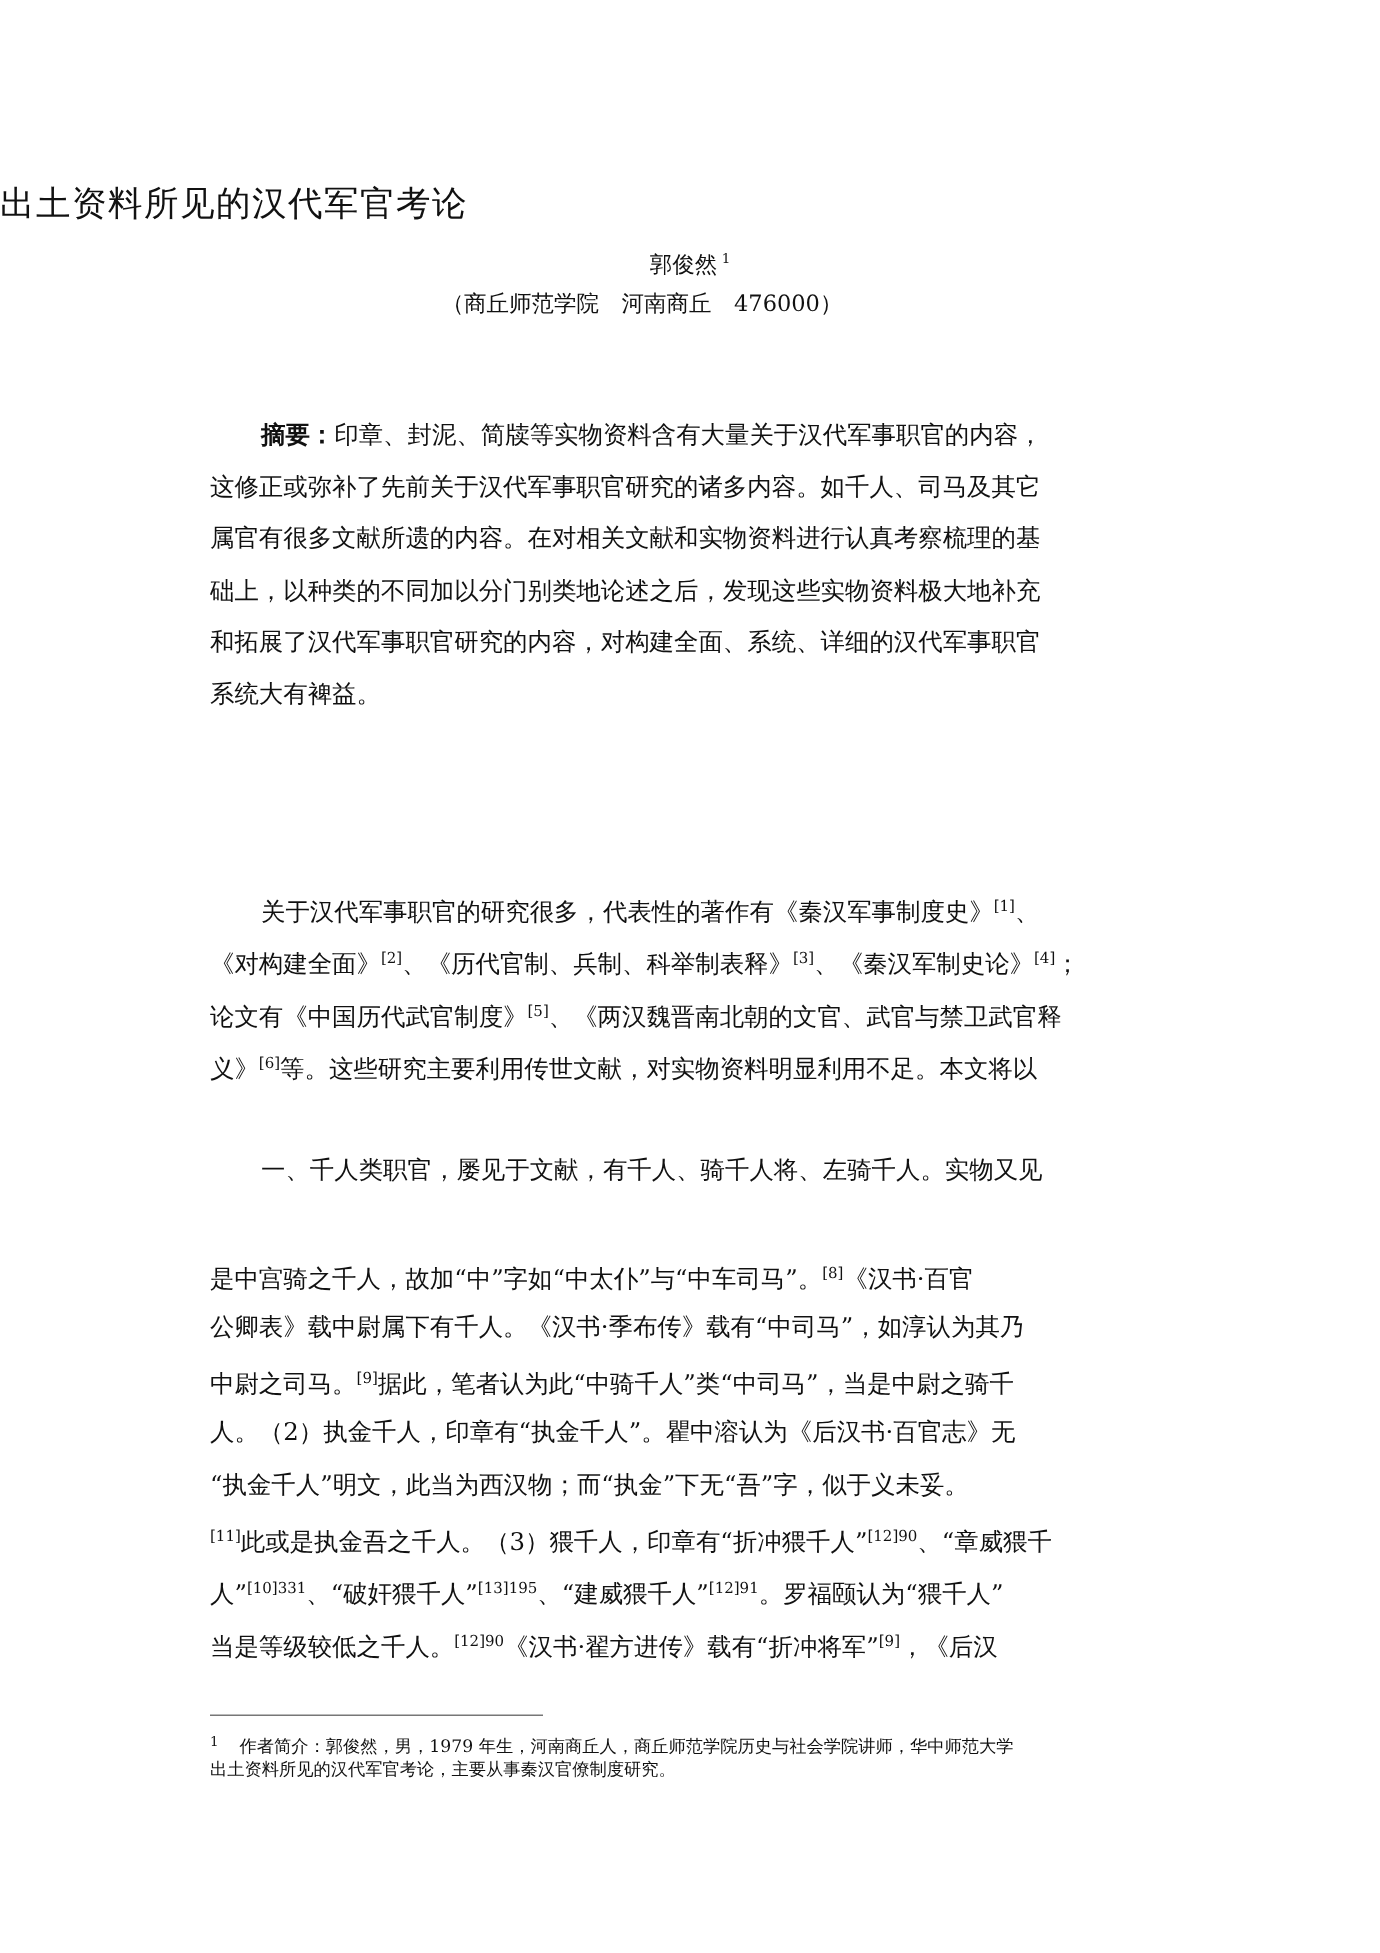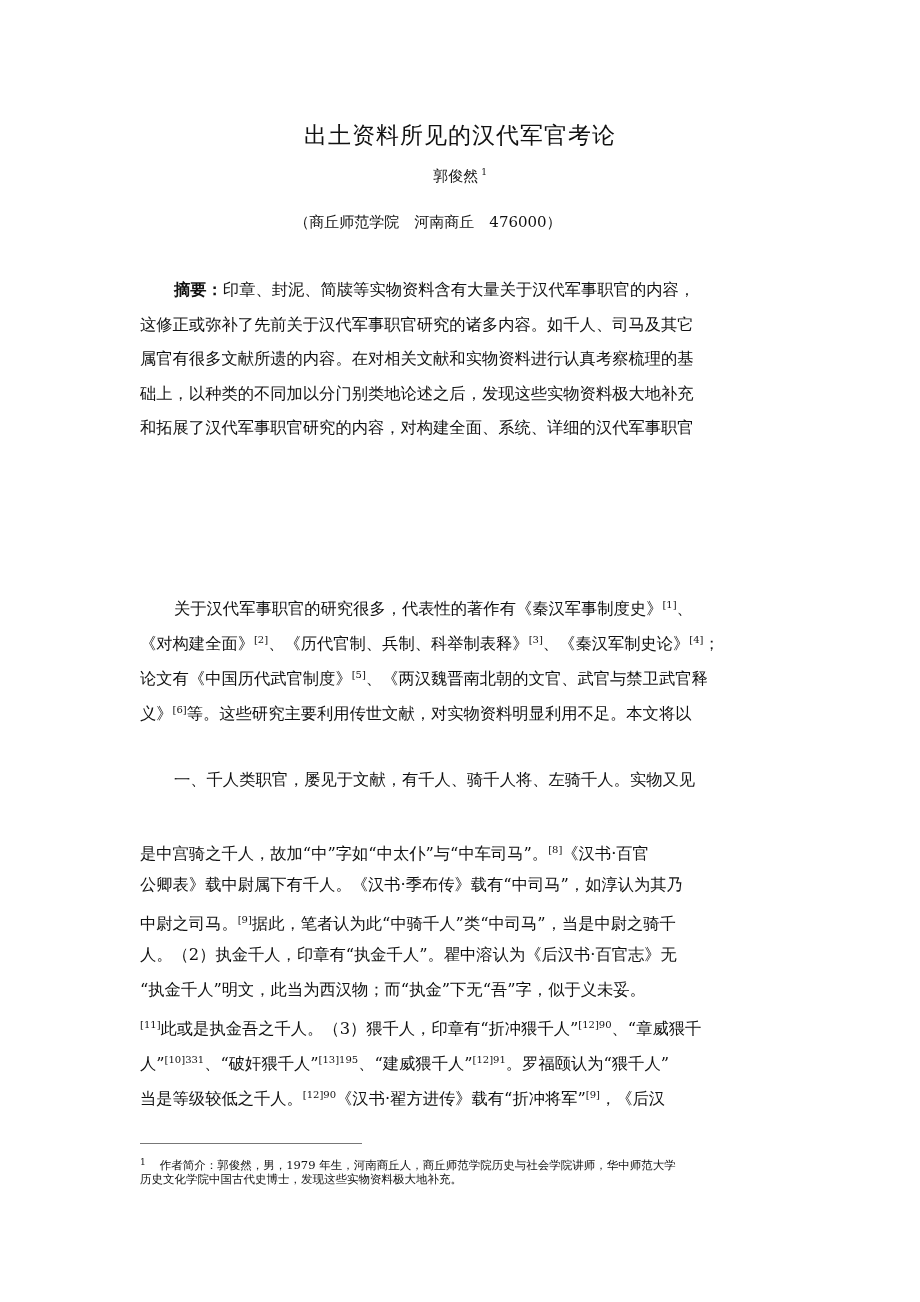--- a/index.html
+++ b/index.html
@@ -1,23 +1,23 @@
 <!DOCTYPE html>
 <html><head>
 <meta charset="utf-8">
 <style>
   html, body { margin: 0; padding: 0; background: #ffffff; }
   body { width: 920px; height: 1302px; position: relative; overflow: hidden;
          font-family: "DejaVu Serif", "Liberation Serif", serif; color: #111; }
   .page { position: absolute; left: 0; top: 0; width: 920px; height: 1302px; background: #fff; }
-  .title { position: absolute; left: 0; width: 920px; top: 120px; text-align: center;
+  .title { position: absolute; left: 0; width: 920px; top: 120px; text-align: left;
            font-family: "DejaVu Sans", "Liberation Sans", sans-serif; font-size: 23px; letter-spacing: 1px; }
   .author { position: absolute; left: 0; width: 920px; top: 167px; text-align: center; font-size: 15px; }
   .author sup { font-size: 9px; vertical-align: 6px; margin-left: 3px; }
-  .affil { position: absolute; left: 0; width: 856px; top: 213px; text-align: center; font-size: 15px; }
+  .affil { position: absolute; left: 0; width: 856px; top: 193px; text-align: center; font-size: 15px; }
   .line { position: absolute; left: 140px; width: 640px; font-size: 16.3px; white-space: nowrap; line-height: 20px; }
   .indent { left: 174px; width: 606px; }
   .bold { font-family: "DejaVu Sans", "Liberation Sans", sans-serif; font-weight: bold; }
   sup.ref { font-size: 10px; vertical-align: 6px; }
   .rule { position: absolute; left: 140px; top: 1143px; width: 222px; height: 1px; background: #777; }
   .fn { position: absolute; left: 140px; width: 650px; font-size: 11.5px; white-space: nowrap; line-height: 14px; }
   .fn-mark { font-size: 9px; vertical-align: 4px; margin-right: 14px; }
 </style>
 </head>
 <body>
@@ -26,33 +26,34 @@
 
   <div class="title">出土资料所见的汉代军官考论</div>
   <div class="author"><span>郭俊然</span><sup>1</sup></div>
   <div class="affil">（商丘师范学院　河南商丘　476000）</div>
 
   <div class="line indent" style="top:280px"><span class="bold">摘要：</span><span>印章、封泥、简牍等实物资料含有大量关于汉代军事职官的内容，</span></div>
   <div class="line" style="top:315px">这修正或弥补了先前关于汉代军事职官研究的诸多内容。如千人、司马及其它</div>
   <div class="line" style="top:349px">属官有很多文献所遗的内容。在对相关文献和实物资料进行认真考察梳理的基</div>
   <div class="line" style="top:384px">础上，以种类的不同加以分门别类地论述之后，发现这些实物资料极大地补充</div>
   <div class="line" style="top:418px">和拓展了汉代军事职官研究的内容，对构建全面、系统、详细的汉代军事职官</div>
+  <div class="line" style="top:453px">系统大有裨益。</div>
 
 
   <div class="line indent" style="top:595px"><span>关于汉代军事职官的研究很多，代表性的著作有《秦汉军事制度史》</span><sup class="ref">[1]</sup><span>、</span></div>
   <div class="line" style="top:630px"><span>《对构建全面》</span><sup class="ref">[2]</sup><span>、《历代官制、兵制、科举制表释》</span><sup class="ref">[3]</sup><span>、《秦汉军制史论》</span><sup class="ref">[4]</sup><span>；</span></div>
   <div class="line" style="top:665px"><span>论文有《中国历代武官制度》</span><sup class="ref">[5]</sup><span>、《两汉魏晋南北朝的文官、武官与禁卫武官释</span></div>
   <div class="line" style="top:700px"><span>义》</span><sup class="ref">[6]</sup><span>等。这些研究主要利用传世文献，对实物资料明显利用不足。本文将以</span></div>
   <div class="line indent" style="top:770px"><span>一、千人类职官，屡见于文献，有千人、骑千人将、左骑千人。实物又见</span></div>
   <div class="line" style="top:840px"><span>是中宫骑之千人，故加“中”字如“中太仆”与“中车司马”。</span><sup class="ref">[8]</sup><span>《汉书·百官</span></div>
   <div class="line" style="top:875px"><span>公卿表》载中尉属下有千人。《汉书·季布传》载有“中司马”，如淳认为其乃</span></div>
   <div class="line" style="top:910px"><span>中尉之司马。</span><sup class="ref">[9]</sup><span>据此，笔者认为此“中骑千人”类“中司马”，当是中尉之骑千</span></div>
   <div class="line" style="top:945px"><span>人。（2）执金千人，印章有“执金千人”。瞿中溶认为《后汉书·百官志》无</span></div>
   <div class="line" style="top:980px"><span>“执金千人”明文，此当为西汉物；而“执金”下无“吾”字，似于义未妥。</span></div>
   <div class="line" style="top:1015px"><span></span><sup class="ref">[11]</sup><span>此或是执金吾之千人。（3）猥千人，印章有“折冲猥千人”</span><sup class="ref">[12]90</sup><span>、“章威猥千</span></div>
   <div class="line" style="top:1050px"><span>人”</span><sup class="ref">[10]331</sup><span>、“破奸猥千人”</span><sup class="ref">[13]195</sup><span>、“建威猥千人”</span><sup class="ref">[12]91</sup><span>。罗福颐认为“猥千人”</span></div>
   <div class="line" style="top:1085px"><span>当是等级较低之千人。</span><sup class="ref">[12]90</sup><span>《汉书·翟方进传》载有“折冲将军”</span><sup class="ref">[9]</sup><span>，《后汉</span></div>
 
   <div class="rule"></div>
   <div class="fn" style="top:1155px"><span class="fn-mark">1</span><span>作者简介：郭俊然，男，1979 年生，河南商丘人，商丘师范学院历史与社会学院讲师，华中师范大学</span></div>
-  <div class="fn" style="top:1172px">历史文化学院中国古代史博士，发现这些实物资料极大地补充。</div>
+  <div class="fn" style="top:1172px">出土资料所见的汉代军官考论，主要从事秦汉官僚制度研究。</div>
 
 </div>
 
 </body></html>

